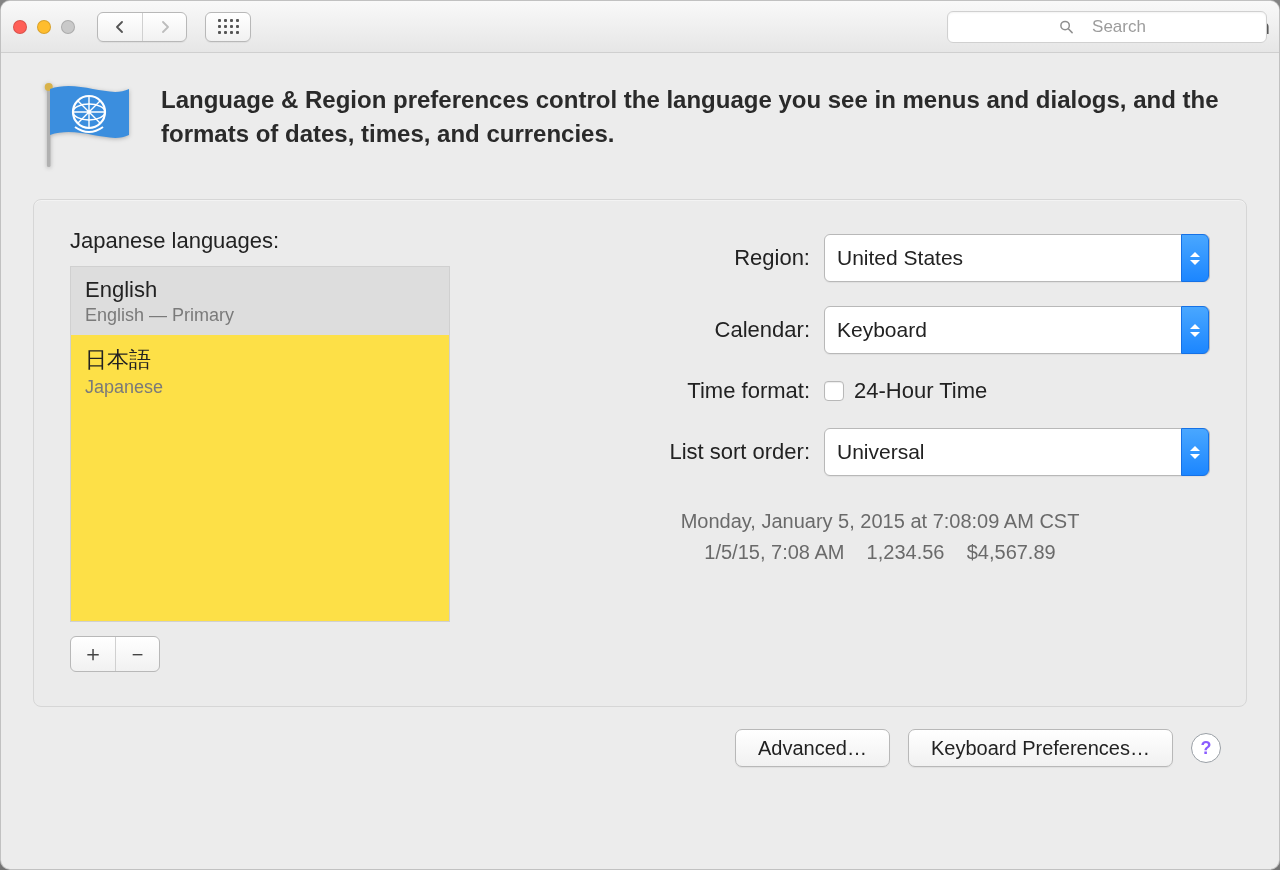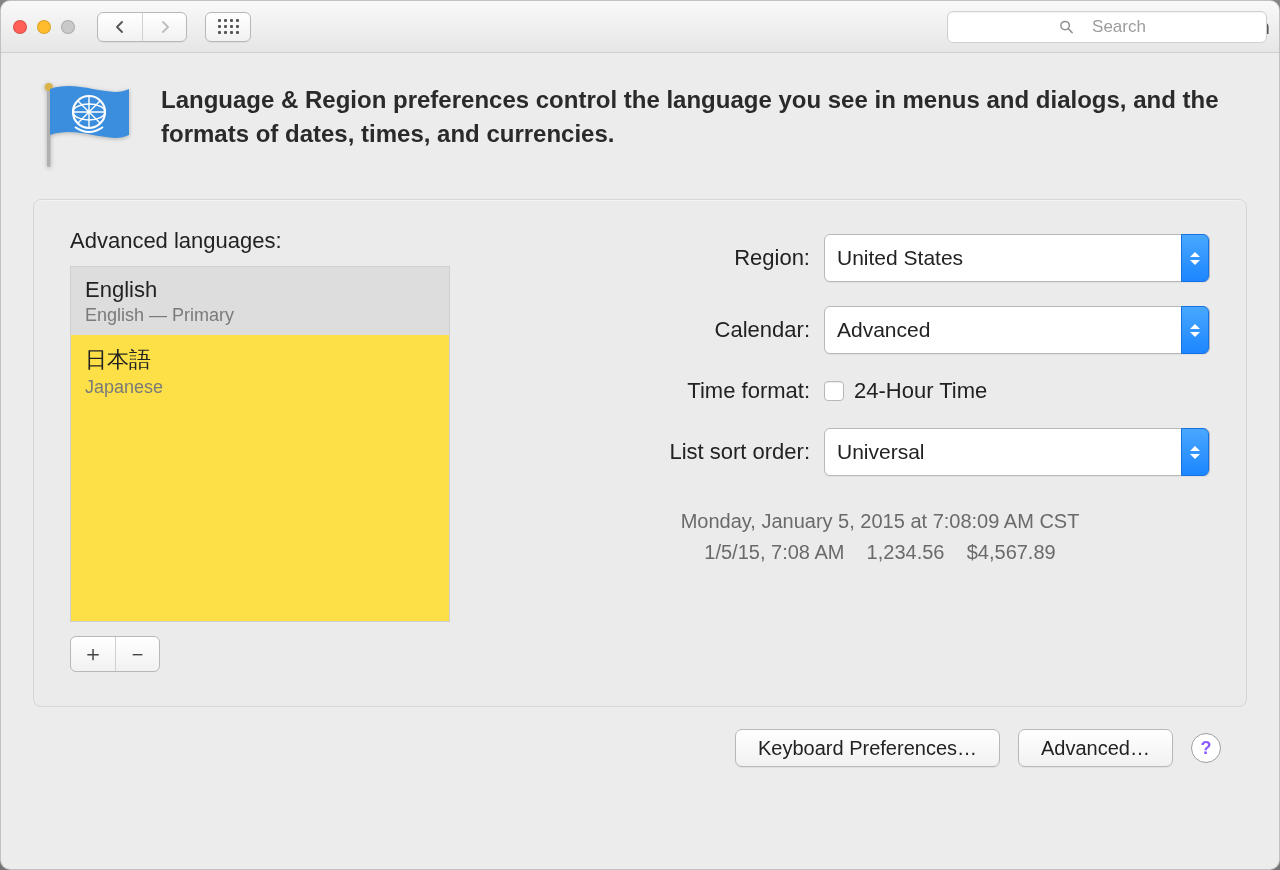--- a/index.html
+++ b/index.html
@@ -205,21 +205,21 @@
           <path d="M36 44 q14 10 28 0" fill="none" stroke="#fff" stroke-width="2"></path>
         </svg>
       </div>
       <div class="intro-text">Language &amp; Region preferences control the language you see in menus and dialogs, and the formats of dates, times, and currencies.</div>
     </div>
 
     <div class="pane">
       <div class="pane-inner">
 
         <div>
-          <div class="pref-label">Advanced languages:</div>
+          <div class="pref-label">Japanese languages:</div>
           <div class="lang-list">
             <div class="lang-item selected">
               <div class="native">English</div>
               <div class="sub">English — Primary</div>
             </div>
             <div class="lang-item">
               <div class="native">日本語</div>
               <div class="sub">Japanese</div>
             </div>
           </div>
@@ -241,21 +241,21 @@
                     <div class="caret down"></div>
                   </div>
                 </div>
             </div>
           </div>
 
 
           <div class="row">
             <label>Calendar:</label>
             <div class="popup">
-              <span>Advanced</span>
+              <span>Keyboard</span>
               <div class="stepper">
                   <div class="carets">
                     <div class="caret up"></div>
                     <div class="caret down"></div>
                   </div>
                 </div>
             </div>
           </div>
 
           <div class="row">
@@ -282,19 +282,19 @@
           <div class="samples">
             <div>Monday, January 5, 2015 at 7:08:09 AM CST</div>
             <div style="white-space:pre">1/5/15, 7:08 AM    1,234.56    $4,567.89</div>
           </div>
 
         </div>
       </div>
     </div>
 
     <div class="footer">
+      <button class="btn">Advanced…</button>
       <button class="btn">Keyboard Preferences…</button>
-      <button class="btn">Advanced…</button>
       <div class="help">?</div>
     </div>
 
   </div>
 </div>
 
 </body></html>

